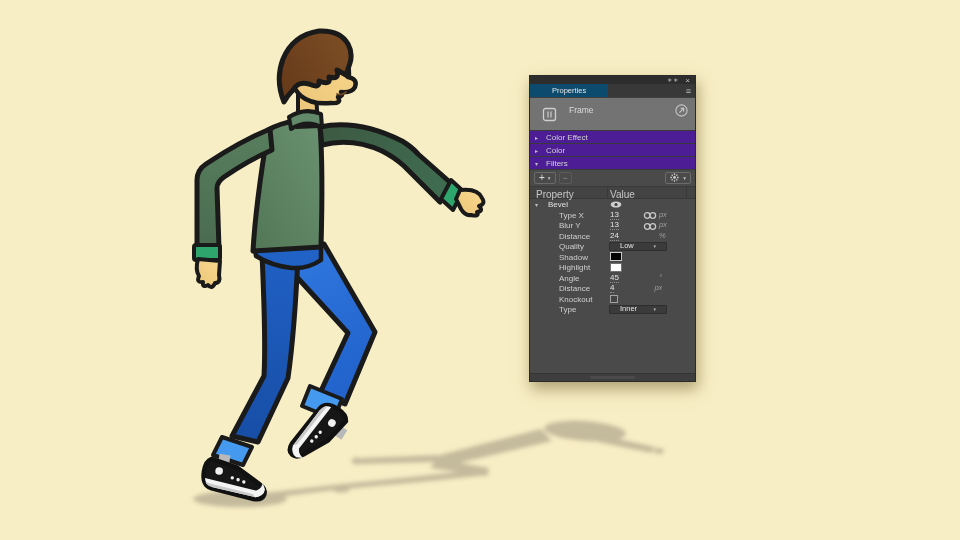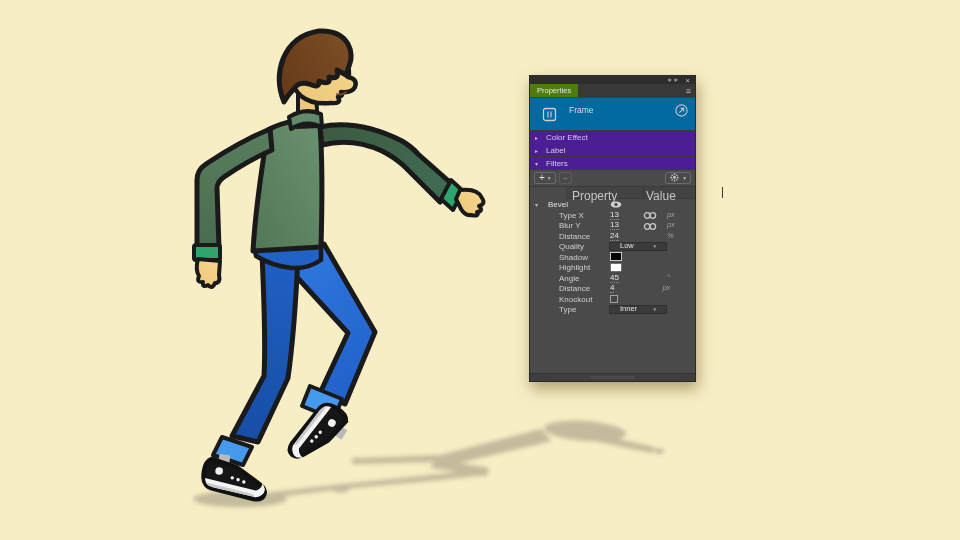--- a/index.html
+++ b/index.html
@@ -8,51 +8,51 @@
   svg.scene{position:absolute;left:0;top:0;}
 
   
   .panel{position:absolute;left:529px;top:75px;width:167px;height:307px;background:#4a4a4a;
          border:1px solid #2a2a2a;box-sizing:border-box;
          box-shadow:2px 7px 14px rgba(115,98,45,.55);font-size:8px;color:#d6d6d6;}
   .p-titlebar{height:8px;background:#2d2d2d;display:flex;justify-content:flex-end;align-items:center;gap:6px;padding:0 5px;}
   .tb-collapse{font-size:6px;color:#b5b5b5;letter-spacing:1px;line-height:7px;cursor:default;}
   .tb-close{font-size:8px;color:#c5c5c5;line-height:7px;cursor:default;}
   .p-tabs{height:13px;background:#383838;display:flex;align-items:stretch;position:relative;border-bottom:1px solid #404040;}
-  .p-tab{background:#4d7c0f;color:#e5e5e5;font-size:7.5px;padding:0 7px;display:flex;align-items:center;}
+  .p-tab{background:#0c4a6e;color:#e5e5e5;font-size:7.5px;padding:0 22px;display:flex;align-items:center;}
   .p-menu{position:absolute;right:4px;top:0;height:13px;display:flex;align-items:center;color:#bdbdbd;font-size:9px;}
-  .p-header{height:32px;position:relative;background:#0369a1;border-bottom:1px solid #3a3a3a;text-align:right;}
+  .p-header{height:32px;position:relative;background:#737373;border-bottom:1px solid #3a3a3a;text-align:right;}
   .frame-icon{position:absolute;left:12px;top:9px;}
   .p-objtype{position:absolute;left:39px;top:7px;font-size:8.5px;color:#dcdcdc;}
   .p-livebtn{position:absolute;right:7px;top:6px;cursor:default;}
   .p-section{height:12px;background:#4c1d95;border-bottom:1px solid #393939;display:flex;align-items:center;padding-left:5px;gap:4px;color:#d2d2d2;}
   .sec-arrow{font-size:6px;color:#bdbdbd;width:7px;display:inline-block;}
   .sec-label{font-size:8px;}
   .p-toolbar{height:16px;display:flex;align-items:center;padding:0 4px;gap:3px;border-bottom:1px solid #3a3a3a;}
   .tb-btn{height:12px;border:1px solid #6b6b6b;border-radius:2px;display:flex;align-items:center;box-sizing:border-box;background:#4a4a4a;}
   .add-group{padding:0 4px;gap:3px;}
   .plus-glyph{font-size:10px;color:#dedede;line-height:9px;margin-top:-1px;}
   .chev{font-size:5.5px;color:#bdbdbd;}
   .minus-btn{width:13px;justify-content:center;color:#8f8f8f;border-color:#5a5a5a;font-size:9px;}
   .gear-group{margin-left:auto;padding:0 4px;gap:4px;}
-  .p-colhead{height:11px;background:#434343;border-bottom:1px solid #383838;position:relative;font-size:12px;color:#c6c6c6;margin-left:36px;}
+  .p-colhead{height:11px;background:#434343;border-bottom:1px solid #383838;position:relative;font-size:10px;color:#c6c6c6;}
   .col-prop{position:absolute;left:6px;top:1.5px;}
   .col-val{position:absolute;left:80px;top:1.5px;}
   .col-div1{position:absolute;left:77px;top:0;bottom:0;width:1px;background:#383838;}
   .col-div2{position:absolute;left:156px;top:0;bottom:0;width:1px;background:#383838;}
   .p-rows{position:relative;}
   .prow{height:10.5px;position:relative;}
   .lbl{position:absolute;top:50%;transform:translateY(-50%);font-size:8px;color:#cfcfcf;white-space:nowrap;}
   .lbl-indent{left:29px;}
   .bevel-chev{left:5px;font-size:6px;color:#bdbdbd;}
   .bevel-lbl{left:18px;color:#e0e0e0;}
   .eye-wrap{position:absolute;left:80px;top:2px;}
   .val-wrap{position:absolute;left:80px;top:50%;transform:translateY(-50%);display:flex;align-items:baseline;white-space:nowrap;gap:28px;}
   .val-num{border-bottom:1px dotted #8f8f8f;color:#e3e3e3;font-size:8px;}
-  .val-unit{color:#9d9d9d;margin-left:20px;font-size:7.5px;font-style:italic;}
+  .val-unit{color:#9d9d9d;margin-left:12px;font-size:7.5px;font-style:italic;}
   .link-icon{position:absolute;left:113px;top:2.5px;}
   .dropdown{position:absolute;left:79px;top:0.8px;width:58px;height:9px;background:#3b3b3b;border:1px solid #2e2e2e;border-radius:1px;
             display:flex;align-items:center;justify-content:space-between;padding:0 10px;box-sizing:border-box;}
   .dd-val{font-size:7.5px;color:#e2e2e2;line-height:8px;}
   .dd-chev{font-size:5px;color:#b5b5b5;}
   .swatch{position:absolute;left:80px;top:0.8px;width:12px;height:9px;box-sizing:border-box;}
   .swatch-black{background:#000;border:1px solid #c9c9c9;}
   .swatch-white{background:#fff;border:1px solid #6f6f6f;}
   .checkbox{position:absolute;left:80px;top:1.2px;width:8px;height:8px;border:1px solid #a2a2a2;background:#444;box-sizing:border-box;}
   .p-bottom{position:absolute;left:0;right:0;bottom:0;height:7px;background:#3e3e3e;border-top:1px solid #343434;}
@@ -191,21 +191,21 @@
           </svg>
     </span>
   </div>
 
   <div class="p-section">
     <span class="sec-arrow">▸</span>
     <span class="sec-label">Color Effect</span>
   </div>
   <div class="p-section">
     <span class="sec-arrow">▸</span>
-    <span class="sec-label">Label</span>
+    <span class="sec-label">Color</span>
   </div>
   <div class="p-section">
     <span class="sec-arrow">▾</span>
     <span class="sec-label">Filters</span>
   </div>
 
   <div class="p-toolbar">
     <div class="tb-btn add-group">
       <span class="plus-glyph">+</span>
       <span class="chev">▾</span>

